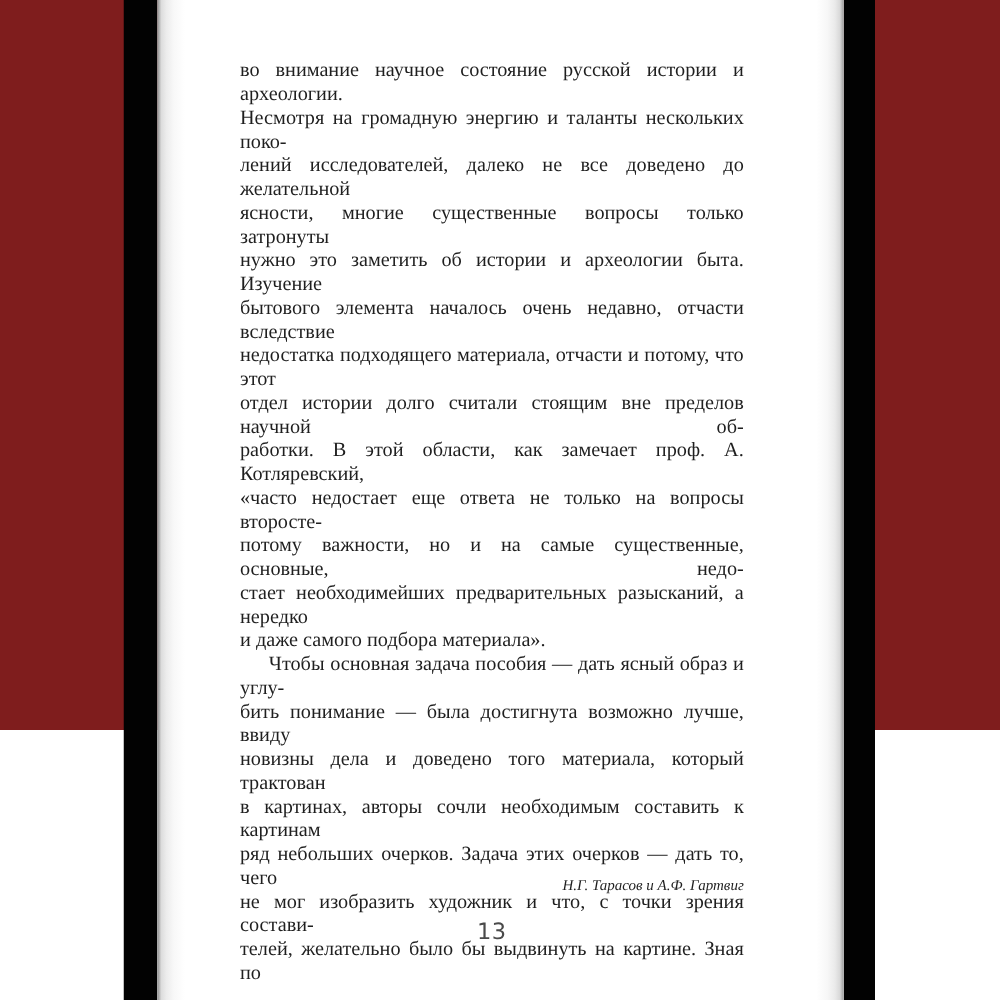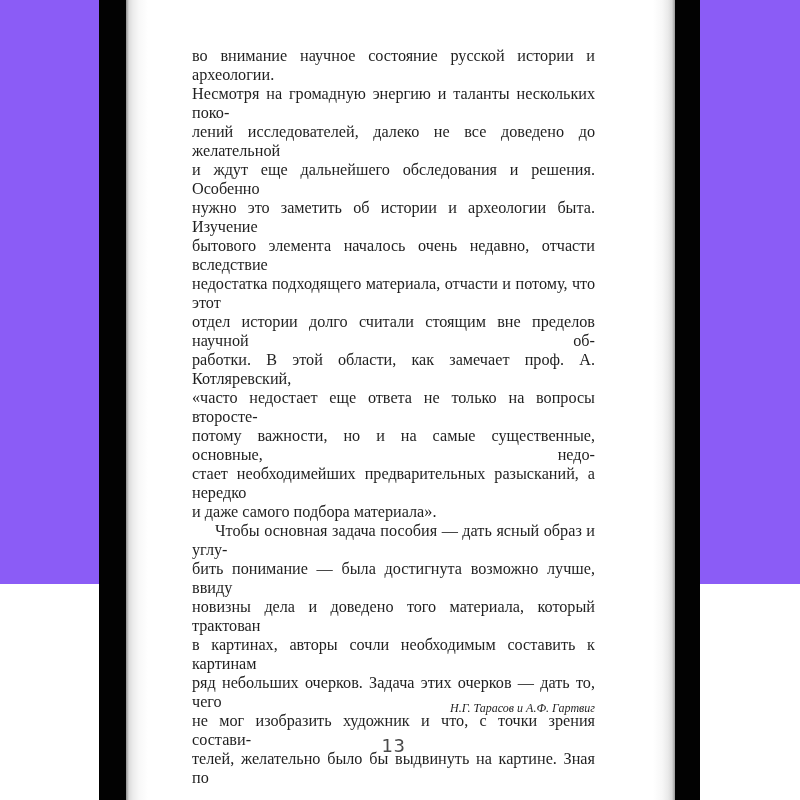--- a/index.html
+++ b/index.html
@@ -7,21 +7,21 @@
     padding: 0;
     width: 800px;
     height: 800px;
     background: #ffffff;
     overflow: hidden;
   }
   .scene {
     position: relative;
     width: 800px;
     height: 584px;
-    background: #8b5cf6;
+    background: #7f1d1d;
   }
   .black-bar {
     position: absolute;
     top: 0;
     height: 800px;
     background: #020202;
   }
   .black-bar.left  { left: 99px;  width: 27px; }
   .black-bar.right { left: 675px; width: 25px; }
   .page {
@@ -98,21 +98,21 @@
 <div class="scene">
   <div class="black-bar left"></div>
   <div class="black-bar right"></div>
   <div class="page">
     <div class="page-edge left"></div>
     <div class="page-edge right"></div>
     <div class="text-block">
         <div class="tline">во внимание научное состояние русской истории и археологии.</div>
         <div class="tline">Несмотря на громадную энергию и таланты нескольких поко-</div>
         <div class="tline">лений исследователей, далеко не все доведено до желательной</div>
-        <div class="tline">и ждут еще дальнейшего обследования и решения. Особенно</div>
+        <div class="tline">ясности, многие существенные вопросы только затронуты</div>
         <div class="tline">нужно это заметить об истории и археологии быта. Изучение</div>
         <div class="tline">бытового элемента началось очень недавно, отчасти вследствие</div>
         <div class="tline">недостатка подходящего материала, отчасти и потому, что этот</div>
         <div class="tline">отдел истории долго считали стоящим вне пределов научной об-</div>
         <div class="tline">работки. В этой области, как замечает проф. А. Котляревский,</div>
         <div class="tline">«часто недостает еще ответа не только на вопросы второсте-</div>
         <div class="tline">потому важности, но и на самые существенные, основные, недо-</div>
         <div class="tline">стает необходимейших предварительных разысканий, а нередко</div>
         <div class="tline last">и даже самого подбора материала».</div>
         <div class="tline indent">Чтобы основная задача пособия — дать ясный образ и углу-</div>

